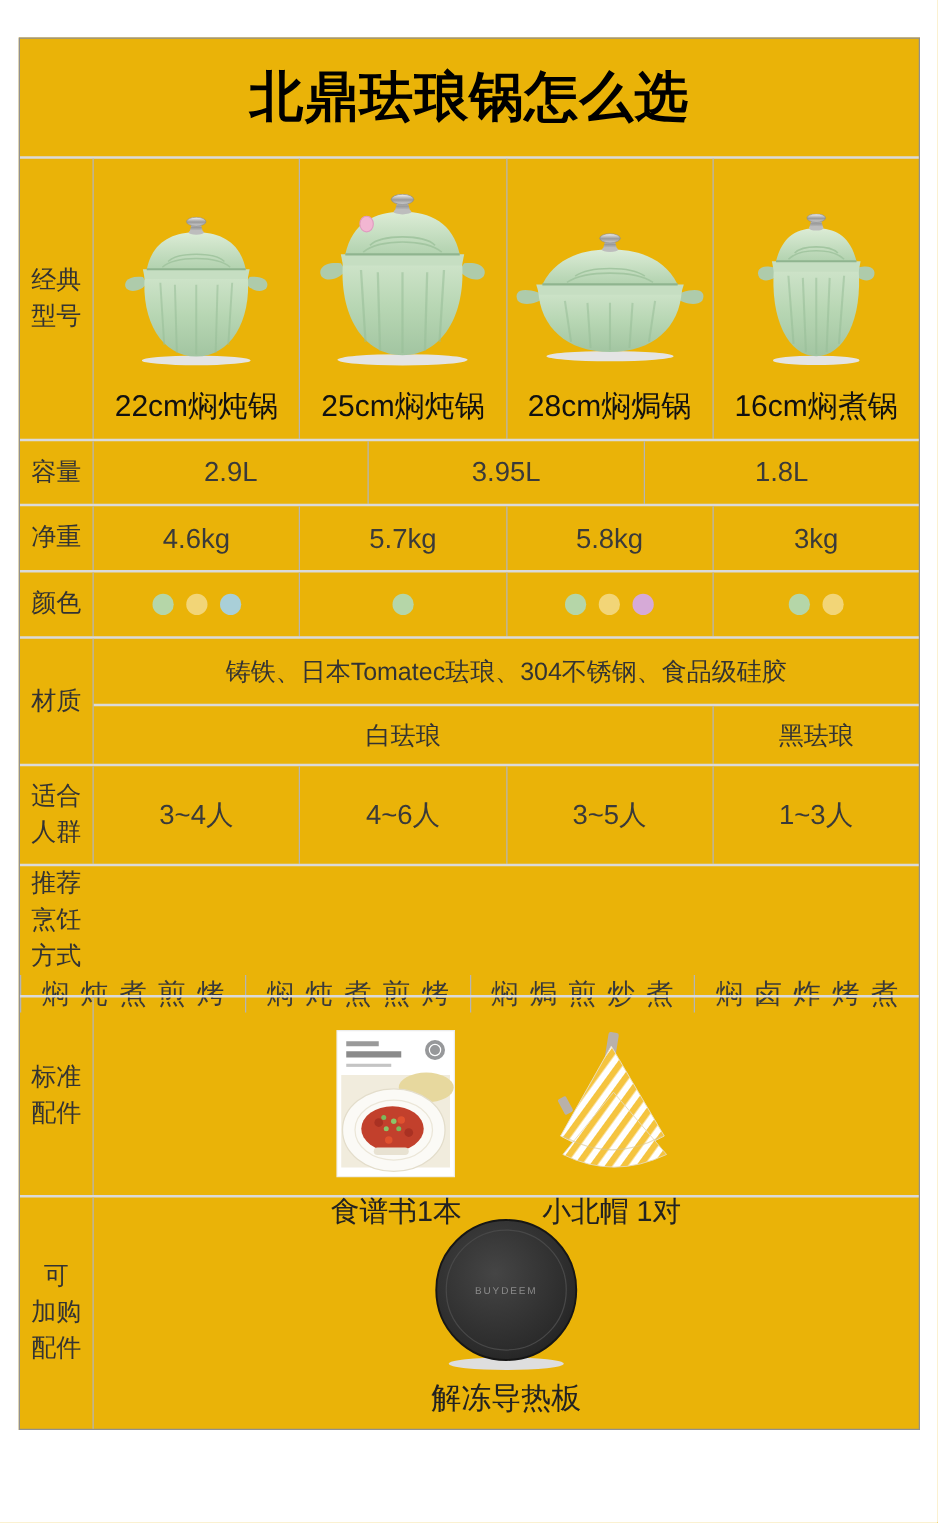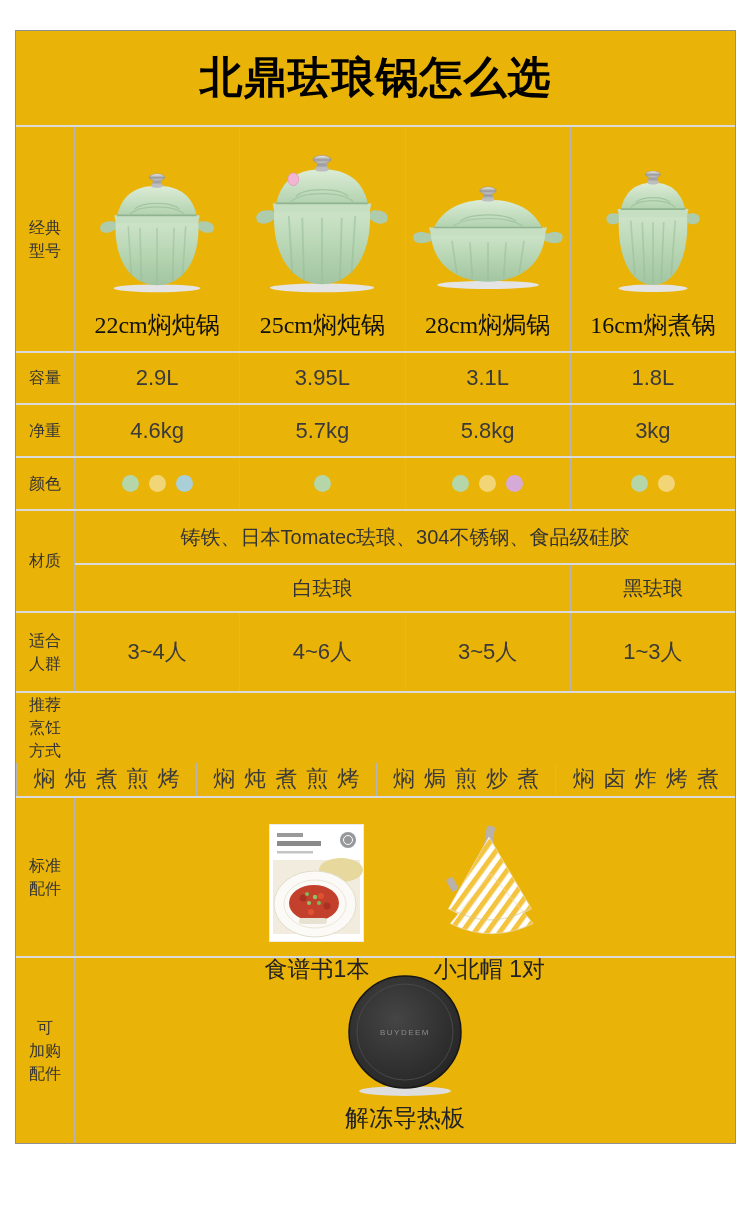--- a/index.html
+++ b/index.html
@@ -3,29 +3,29 @@
 <meta charset="utf-8">
 <style>
   html,body{margin:0;padding:0;background:#fff;}
   .sheet{position:relative;width:750px;height:1218px;background:#fff;overflow:hidden;
          font-family:"Liberation Sans","DejaVu Sans",sans-serif;color:#333;}
   .tbl{position:absolute;left:15px;top:30px;width:721px;border:1.5px solid #909090;
        background:#eab308;box-sizing:border-box;display:flex;flex-direction:column;}
   .row{display:flex;border-top:2px solid #dadada;box-sizing:border-box;}
   .row.first{border-top:none;}
   .rh{width:58px;flex:none;display:flex;flex-direction:column;align-items:center;justify-content:center;
-      font-size:16px;line-height:1.45;color:#333;text-align:center;box-sizing:border-box;}
+      font-size:20px;line-height:1.45;color:#333;text-align:center;box-sizing:border-box;}
   .cells{flex:1;display:flex;box-sizing:border-box;}
   .cell{flex:1;display:flex;flex-direction:column;align-items:center;justify-content:center;
         border-left:1px solid #b5b5b5;box-sizing:border-box;}
   .title-row{height:94px;display:flex;align-items:center;justify-content:center;}
   .title{font-size:43px;font-weight:bold;color:#000;letter-spacing:1px;}
   .model-row{height:226px;}
   .pot-wrap{height:158px;display:flex;align-items:flex-end;justify-content:center;width:100%;}
-  .model-name{font-size:24px;color:#111;margin-top:14px;font-family:Liberation Serif, serif;}
+  .model-name{font-size:24px;color:#111;margin-top:14px;}
   .val-row-c{height:52px;} .val-row-w{height:53px;} .val-row-col{height:53px;}
   .val{font-size:22px;color:#3a3a3a;text-align:center;}
   .dots{display:flex;gap:10px;align-items:center;}
   .dot{width:17px;height:17px;border-radius:50%;}
   .material-row{height:102px;}
   .material-content{flex:1;display:flex;flex-direction:column;box-sizing:border-box;border-left:1px solid #b5b5b5;}
   .material-all{height:52px;display:flex;align-items:center;justify-content:center;font-size:20px;color:#333;box-sizing:border-box;}
   .material-sub{flex:1;display:flex;border-top:2px solid #dadada;box-sizing:border-box;}
   .material-white{width:75%;display:flex;align-items:center;justify-content:center;font-size:20px;box-sizing:border-box;}
   .material-black{flex:1;border-left:1px solid #b5b5b5;display:flex;align-items:center;justify-content:center;font-size:20px;box-sizing:border-box;}
@@ -209,23 +209,20 @@
           <span>容量</span>
         </div>
       <div class="cells">
         <div class="cell">
             <span class="val">2.9L</span>
           </div>
         <div class="cell">
             <span class="val">3.95L</span>
           </div>
         <div class="cell">
-            <span class="val">3.1L</span>
-          </div>
-        <div class="cell">
             <span class="val">1.8L</span>
           </div>
       </div>
     </div>
 
     <div class="row val-row-w">
       <div class="rh">
           <span>净重</span>
         </div>
       <div class="cells">

